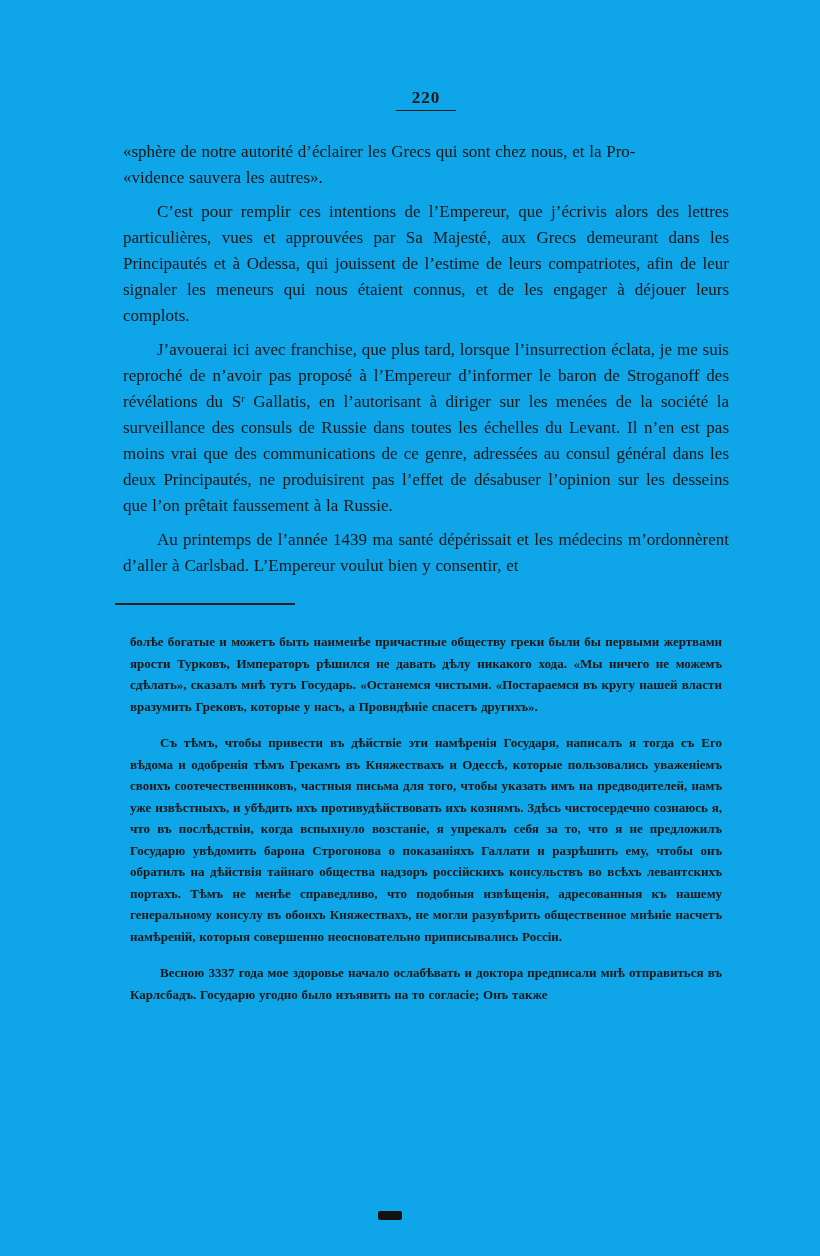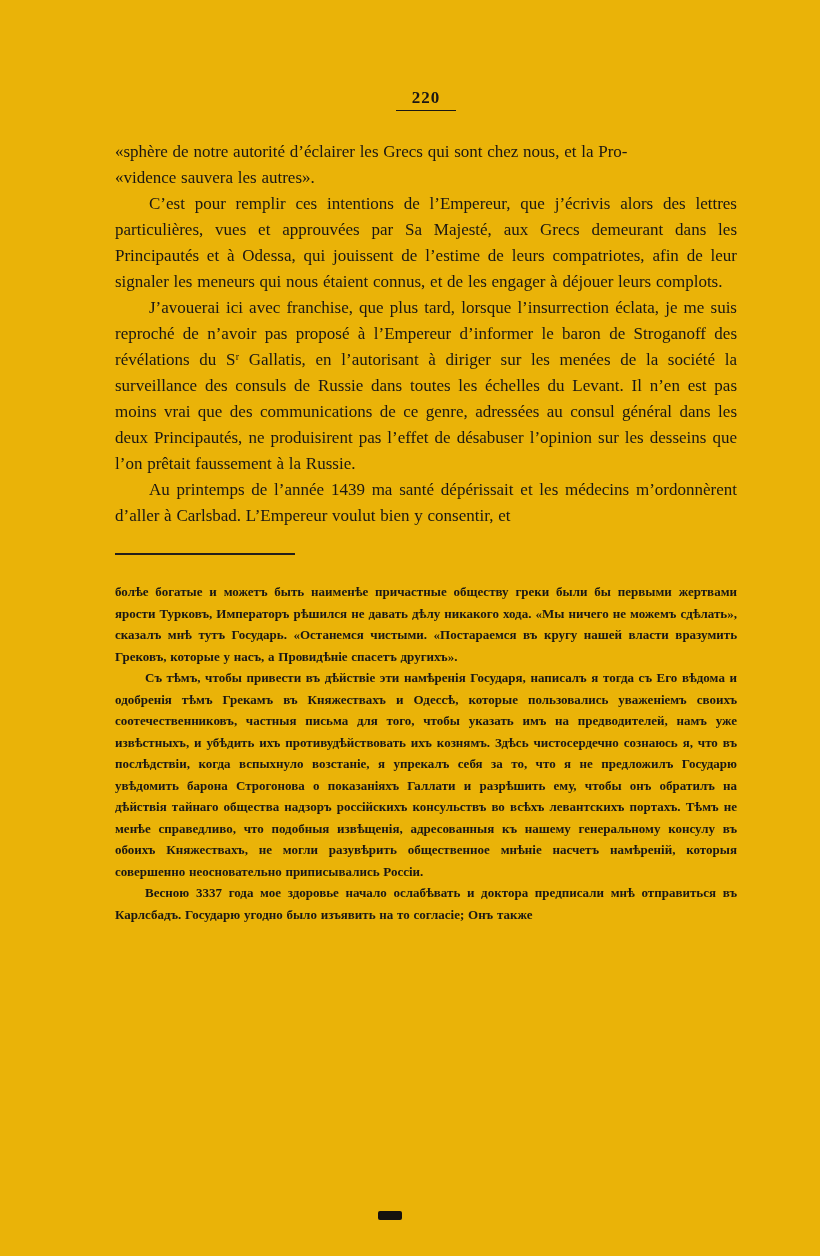--- a/index.html
+++ b/index.html
@@ -5,59 +5,59 @@
   html, body {
     margin: 0;
     padding: 0;
     background: #e8e8e6;
   }
   .page {
     position: relative;
     width: 820px;
     height: 1256px;
     margin: 0 auto;
-    background: #eab308;
+    background: #0ea5e9;
     color: #1a1714;
     font-family: "Liberation Serif", "DejaVu Serif", serif;
     overflow: hidden;
     box-sizing: border-box;
     padding: 88px 83px 0 115px;
   }
   .page-number-row {
     text-align: center;
     margin-bottom: 28px;
   }
   .page-number {
     display: inline-block;
     font-size: 17px;
     font-weight: bold;
     letter-spacing: 1px;
     padding: 0 16px 2px 16px;
     border-bottom: 1.5px solid #1a1714;
   }
   .main-text p {
-    margin: 0;
+    margin: 8px;
     font-size: 17px;
     line-height: 26px;
     text-align: justify;
     text-indent: 34px;
     white-space: pre-line;
     word-spacing: 0.5px;
   }
   .main-text p:first-child {
     text-indent: 0;
   }
   .fn-sep {
     width: 180px;
     border: 0;
     border-top: 2px solid #241f1b;
     margin: 24px 0 26px 0;
   }
   .footnote p {
-    margin: 0;
+    margin: 15px;
     font-size: 13px;
     line-height: 21.5px;
     font-weight: bold;
     text-align: justify;
     text-indent: 30px;
     word-spacing: 0.5px;
   }
   .footnote p:first-child {
     text-indent: 0;
   }

